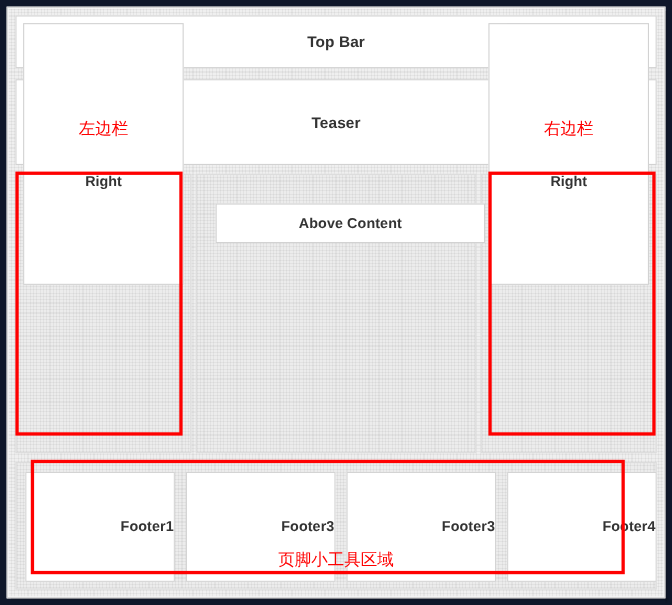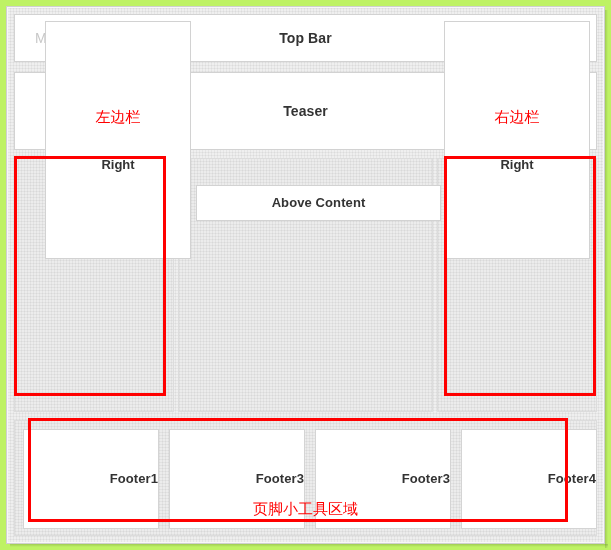--- a/index.html
+++ b/index.html
@@ -13,21 +13,21 @@
     font-family: "Liberation Sans", "DejaVu Sans", sans-serif;
     overflow: hidden;
   }
 
   
   #screen {
     position: relative;
     width: 611px;
     height: 550px;
     box-sizing: border-box;
-    background: #bef264;
+    background: #0f172a;
   }
   .outer-frame {
     position: absolute;
     left: 6px;
     top: 6px;
     width: 599px;
     height: 538px;
     box-sizing: border-box;
     border: 1px solid #cfcfcf;
     background:
@@ -142,21 +142,21 @@
 
   
   #mid-row {
     position: absolute;
     left: 0; top: 144px; width: 583px; height: 254px;
   }
   #left-band   { left: 0;   top: 0; width: 160px; height: 254px; }
   #center-band { left: 164px; top: 0; width: 255px; height: 254px; }
   #right-band  { left: 423px; top: 0; width: 160px; height: 254px; }
 
-  #left-widget  { left: 7px;  top: 7px;  width: 146px; height: 238px; flex-direction: column; margin-left: 24px; }
+  #left-widget  { left: 7px;  top: 7px;  width: 146px; height: 238px; flex-direction: column; }
   #right-widget { left: 430px; top: 7px; width: 146px; height: 238px; flex-direction: column; }
 
   .sb-cn {
     font-size: 15px;
     color: #ff0000;
     font-family: "DejaVu Sans", "Liberation Sans", sans-serif;
     margin-bottom: 30px;
     white-space: nowrap;
   }
   .sb-en {

